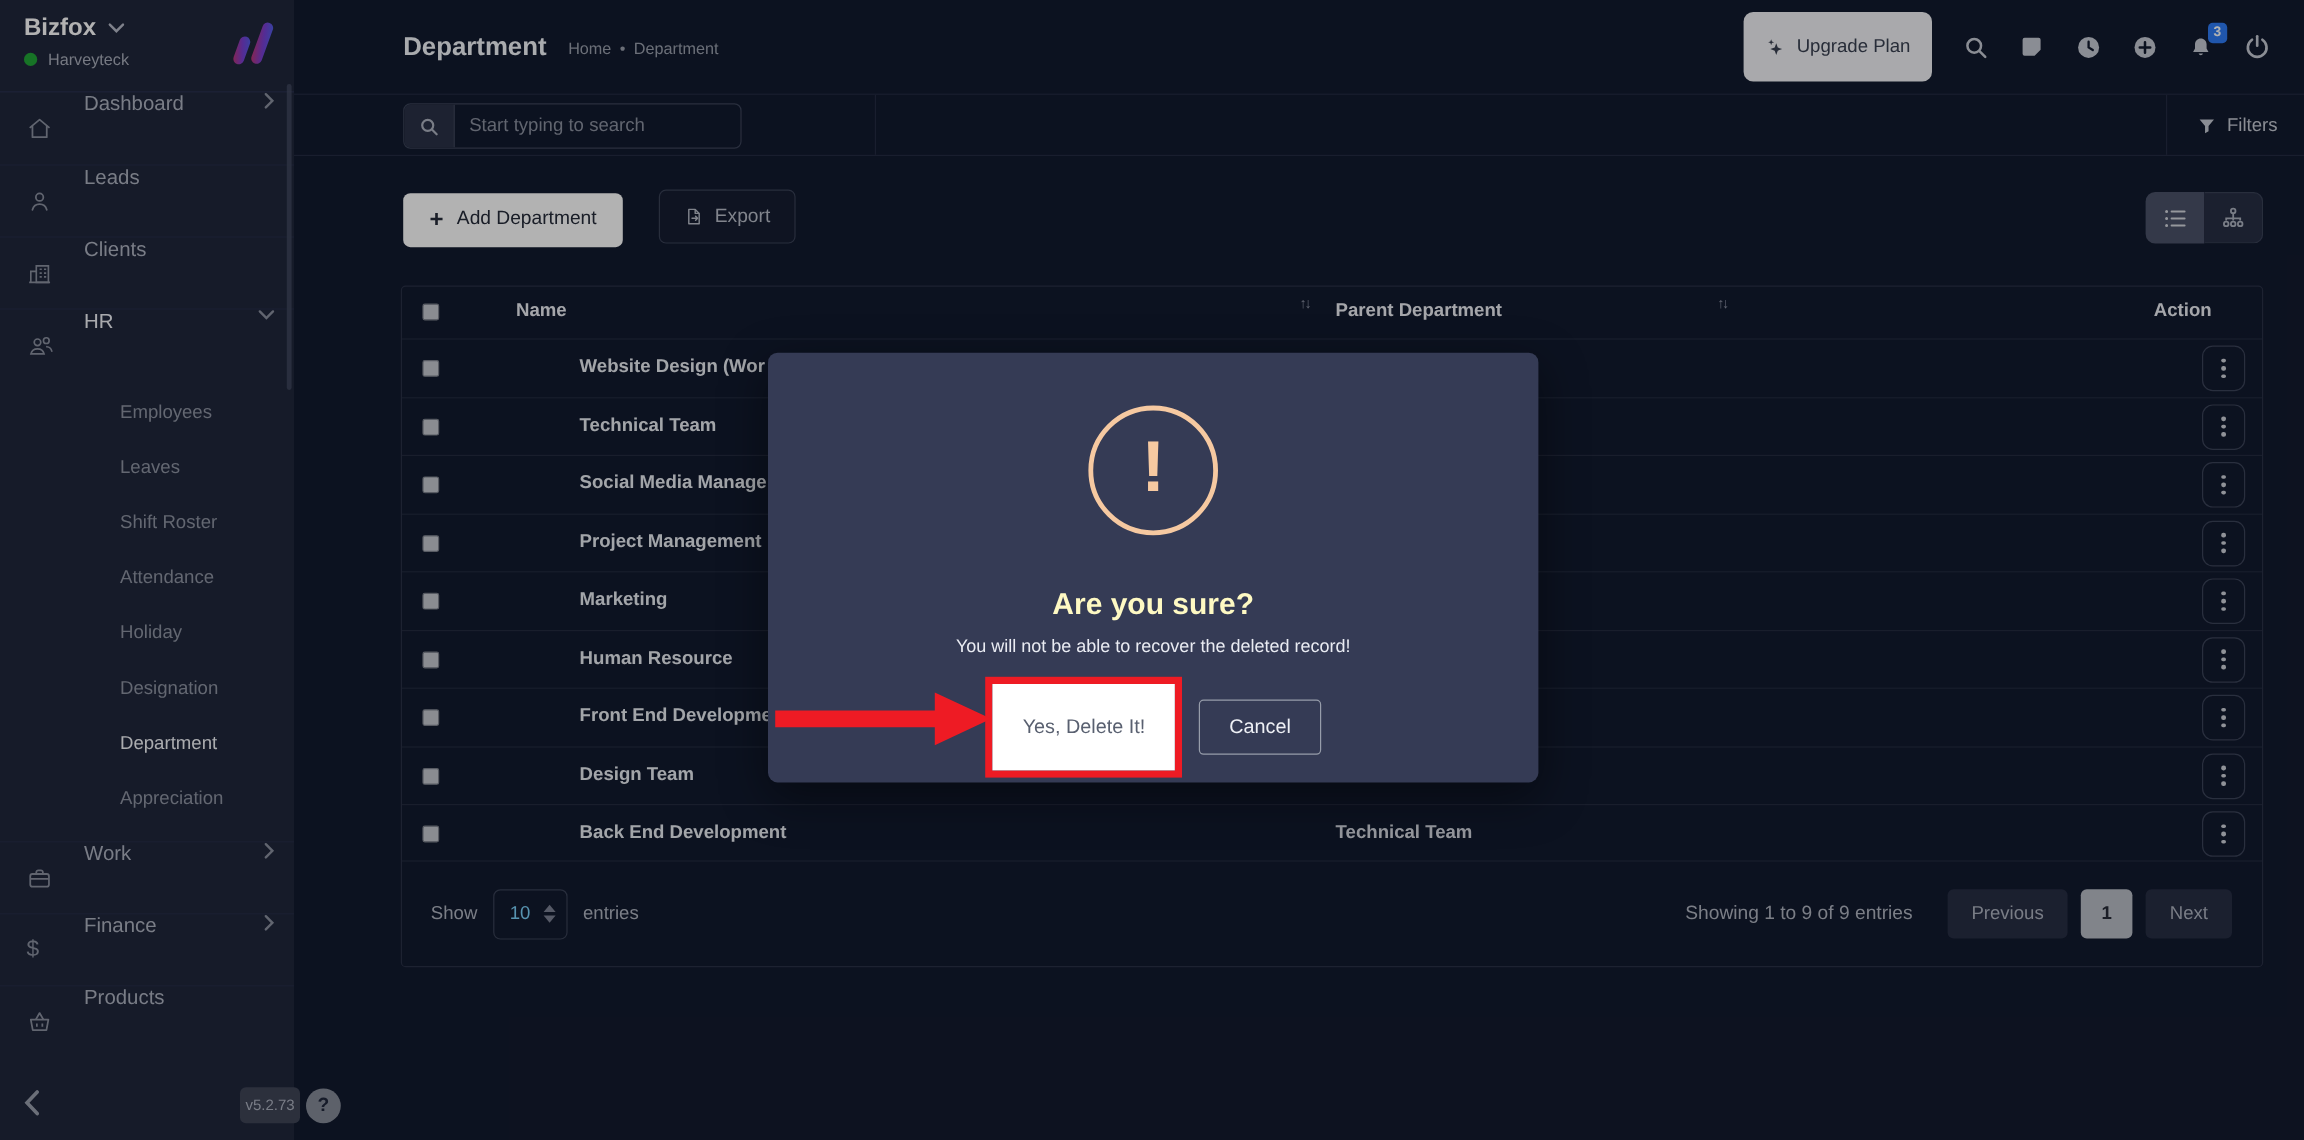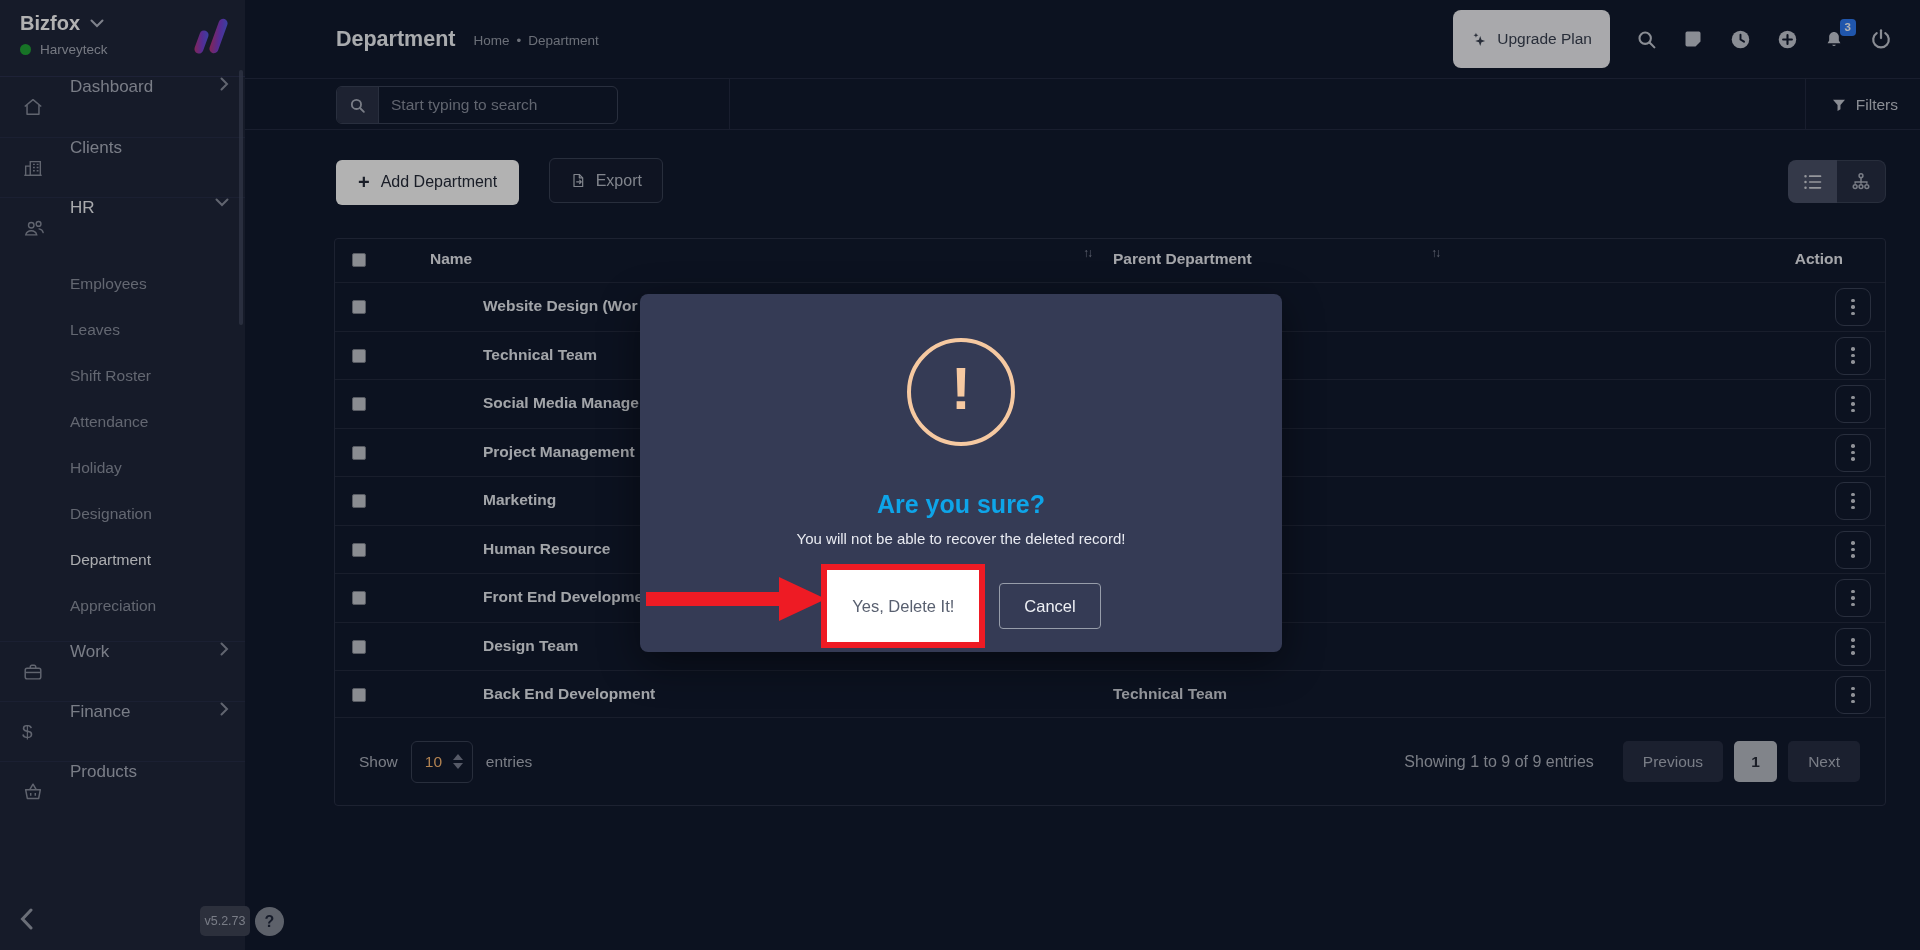--- a/index.html
+++ b/index.html
@@ -14,21 +14,21 @@
   .brand-row { display:flex; align-items:center; gap:10px; color:#fff; font-size:20px; font-weight:700; }
   .brand-row svg { color:#b6bbc8; }
   .org-row { margin-top:7px; display:flex; align-items:center; gap:9px; font-size:13.5px; color:#a9aeba; }
   .dot-green { width:11px; height:11px; border-radius:50%; background:var(--status_green); }
   .sb-item { height:60px; display:flex; padding:0 16px 0 22px; border-top:1px solid #272e48; cursor:pointer; }
   .sb-item:first-child { border-top:none; }
   .sb-ico { width:26px; margin-right:22px; color:#8b91a0; display:flex; align-items:center; }
   .sb-label { flex:1; font-size:17px; color:#aeb3c0; }
   .sb-label.bright { color:#f2f4f8; }
   .sb-chev { color:#8b91a0; display:flex; }
-  .sb-sub { padding:4px 0 12px 70px; }
+  .sb-sub { padding:4px 0 12px 100px; }
   .sb-sub div { height:46px; line-height:46px; font-size:15.5px; color:#8e94a2; cursor:pointer; }
   .sb-sub div.active { color:#f4f6fa; }
   .sb-scroll { position:absolute; right:2px; top:70px; width:4px; height:255px; background:#454d63; border-radius:2px; opacity:.75; }
   .sb-collapse { position:absolute; left:20px; top:908px; color:#9aa0ad; z-index:2; cursor:pointer; }
   .ver-badge { position:absolute; left:200px; top:906px; width:50px; height:30px; background:#3f4557; color:#aeb3c0;
     font-size:12.5px; border-radius:5px; display:flex; align-items:center; justify-content:center; z-index:2; }
   .help-fab { position:absolute; left:255px; top:907px; width:29px; height:29px; border-radius:50%; background:#868c99;
     color:#20273c; font-weight:700; font-size:16px; display:flex; align-items:center; justify-content:center; z-index:2; cursor:pointer; }
   
   .topbar { position:absolute; left:245px; top:0; right:0; height:78px; display:flex; align-items:center; }
@@ -70,39 +70,39 @@
   .thead .cbx { top:14px; }
   .trow .cbx { top:17px; }
   .cell-name { position:absolute; left:148px; top:14px; font-size:15.5px; font-weight:600; color:#e9ecf2; white-space:nowrap; }
   .cell-parent { position:absolute; left:778px; top:14px; font-size:15.5px; font-weight:600; color:#d7dae2; white-space:nowrap; }
   .kebab { position:absolute; right:14px; top:5px; width:36px; height:38px; border:1px solid #3c4459; border-radius:9px;
     background:transparent; display:flex; flex-direction:column; gap:3px; align-items:center; justify-content:center; cursor:pointer; }
   .kebab span { width:3.5px; height:3.5px; border-radius:50%; background:#ced2da; }
   .tfoot { position:absolute; left:0; right:0; bottom:0; height:88px; border-top:1px solid #242b40; display:flex; align-items:center; }
   .show-group { margin-left:24px; display:flex; align-items:center; gap:13px; font-size:15.5px; color:#b0b5c1; }
   .pgsize { width:62px; height:42px; border:1px solid #3a4257; border-radius:6px; position:relative; display:flex; align-items:center; cursor:pointer; }
-  .pgsize .val { margin-left:13px; color:#fdba74; font-size:15.5px; }
+  .pgsize .val { margin-left:13px; color:#7dd3fc; font-size:15.5px; }
   .stepper { position:absolute; right:9px; top:12px; display:flex; flex-direction:column; gap:3px; }
   .stepper i { width:0; height:0; border-left:5px solid transparent; border-right:5px solid transparent; display:block; }
   .stepper .up { border-bottom:6px solid #7c8294; }
   .stepper .dn { border-top:6px solid #7c8294; }
   .pag-group { margin-left:auto; margin-right:25px; display:flex; align-items:center; }
   .pag-summary { font-size:16px; color:#b0b5c1; margin-right:18px; }
   .pag-btn { height:41px; padding:0 20px; margin-left:11px; border:none; border-radius:5px; background:#272e44;
     color:#aeb3c0; font-size:15.5px; font-family:inherit; cursor:pointer; }
   .pag-page { height:41px; width:43px; margin-left:11px; border:none; border-radius:5px; background:#b9bdc6;
     color:#272c38; font-size:15.5px; font-weight:600; font-family:inherit; cursor:pointer; }
   
   .overlay { position:absolute; inset:0; background:rgba(0,0,0,0.30); z-index:10; }
   .modal { position:absolute; left:640px; top:294px; width:642px; height:358px; background:#353b55; border-radius:8px; z-index:20;
     box-shadow:0 12px 40px rgba(0,0,0,.45); }
   .m-circle { position:absolute; left:50%; transform:translateX(-50%); top:44px; width:108px; height:108px;
     border:4px solid var(--warning_peach); border-radius:50%; display:flex; align-items:center; justify-content:center; }
   .m-circle .bang { color:var(--warning_peach); font-size:60px; font-weight:700; line-height:1; padding-bottom:6px; }
-  .m-title { position:absolute; top:196px; width:100%; text-align:center; font-size:25px; font-weight:700; color:#0ea5e9; }
+  .m-title { position:absolute; top:196px; width:100%; text-align:center; font-size:25px; font-weight:700; color:#fef9c3; }
   .m-msg { position:absolute; top:236px; width:100%; text-align:center; font-size:15px; color:#e9ebf2; }
   .m-actions { position:absolute; top:270px; left:0; right:0; display:flex; justify-content:center; align-items:center; gap:14px; }
   .annotated { border:6px solid var(--annotation_red); background:#fff; }
   .confirm-btn { width:152px; height:72px; border:none; background:#ffffff; color:#596070; font-size:16.5px; font-weight:500;
     font-family:inherit; cursor:pointer; display:block; }
   .cancel-btn { height:46px; padding:0 24px; background:transparent; border:1px solid #979daa; border-radius:4px;
     color:#eef0f5; font-size:16.5px; font-family:inherit; cursor:pointer; }
   .anno-arrow { position:absolute; left:645px; top:570px; z-index:30; }
   svg { display:block; }
 </style>
@@ -150,20 +150,29 @@
             </svg>
         </span>
         <span class="sb-label">Dashboard</span>
         <span class="sb-chev">
           <svg width="9" height="14" viewBox="0 0 9 14" fill="none" stroke="currentColor" stroke-width="2" stroke-linecap="round">
               <path d="M1.5 1.5 L7 7 L1.5 12.5"></path>
             </svg>
         </span>
       </div>
 
+      <div class="sb-item">
+        <span class="sb-ico">
+          <svg width="22" height="22" viewBox="0 0 24 24" fill="none" stroke="currentColor" stroke-width="1.6" stroke-linecap="round">
+              <circle cx="12" cy="8" r="3.4"></circle>
+              <path d="M5.5 19.5 C6.5 15.8 9 14.4 12 14.4 C15 14.4 17.5 15.8 18.5 19.5"></path>
+            </svg>
+        </span>
+        <span class="sb-label">Leads</span>
+      </div>
 
       <div class="sb-item">
         <span class="sb-ico">
           <svg width="22" height="22" viewBox="0 0 24 24" fill="none" stroke="currentColor" stroke-width="1.5">
               <path d="M9 20 V5 H20 V20 Z"></path>
               <path d="M4 20 V10 H9"></path>
               <path d="M12 8 H14 M16 8 H18 M12 11.5 H14 M16 11.5 H18 M12 15 H14 M16 15 H18"></path>
               <path d="M2.5 20 H21.5"></path>
             </svg>
         </span>

